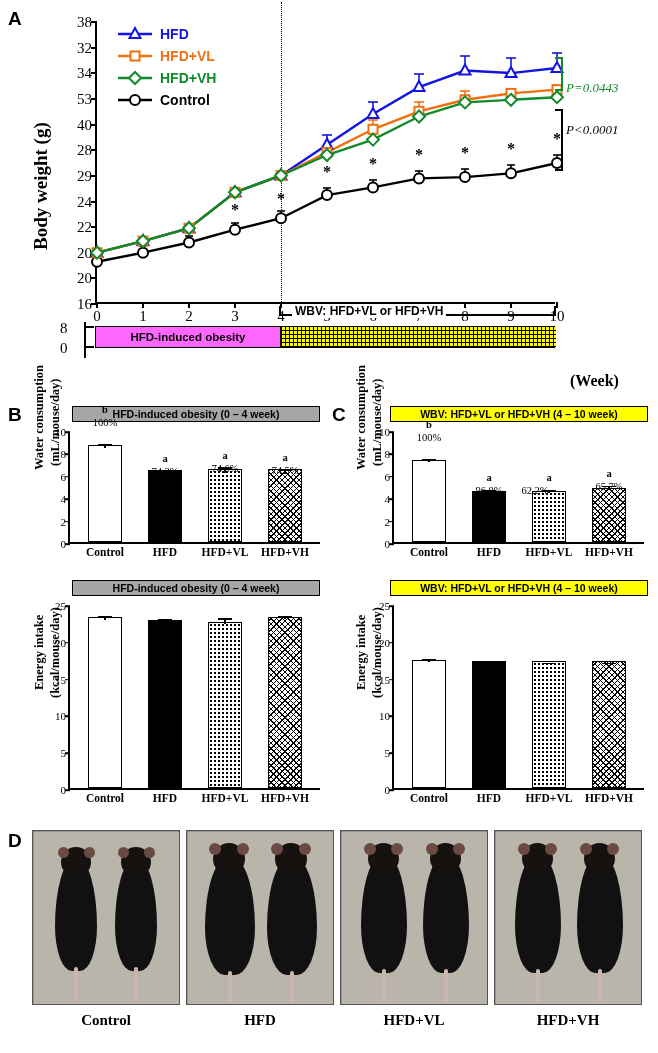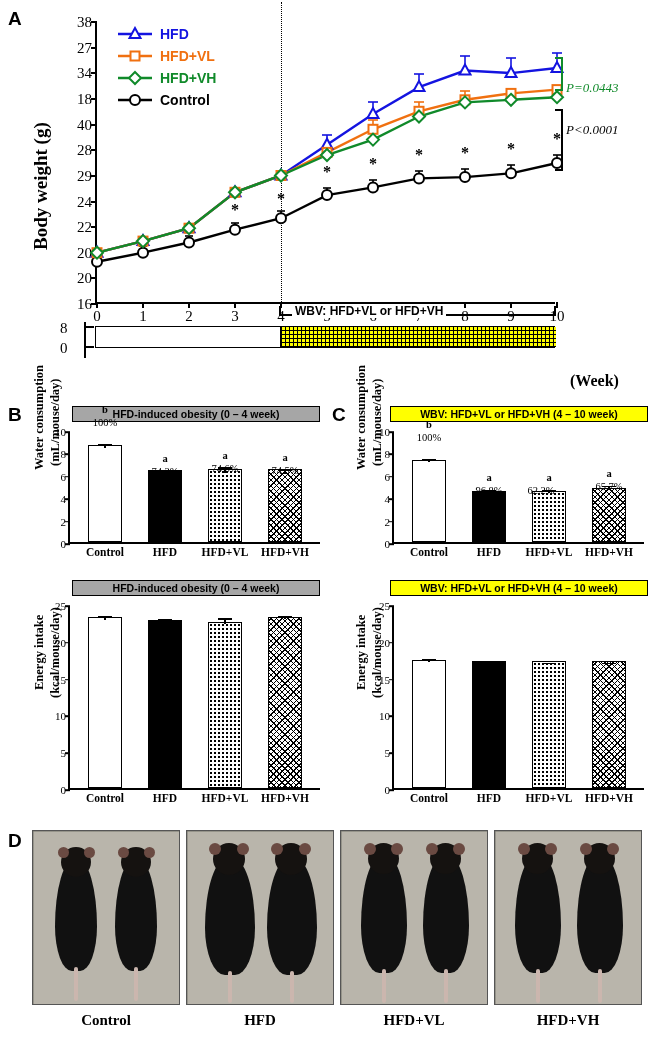--- a/index.html
+++ b/index.html
@@ -60,25 +60,25 @@
     <div class="aytick" style="top:205.1px">22</div>
     <div class="aytickmark" style="top:205.1px"></div>
     <div class="aytick" style="top:179.5px">24</div>
     <div class="aytickmark" style="top:179.5px"></div>
     <div class="aytick" style="top:153.8px">29</div>
     <div class="aytickmark" style="top:153.8px"></div>
     <div class="aytick" style="top:128.2px">28</div>
     <div class="aytickmark" style="top:128.2px"></div>
     <div class="aytick" style="top:102.5px">40</div>
     <div class="aytickmark" style="top:102.5px"></div>
-    <div class="aytick" style="top:76.9px">18</div>
+    <div class="aytick" style="top:76.9px">53</div>
     <div class="aytickmark" style="top:76.9px"></div>
     <div class="aytick" style="top:51.3px">34</div>
     <div class="aytickmark" style="top:51.3px"></div>
-    <div class="aytick" style="top:25.6px">27</div>
+    <div class="aytick" style="top:25.6px">32</div>
     <div class="aytickmark" style="top:25.6px"></div>
     <div class="aytick" style="top:0px">38</div>
     <div class="aytickmark" style="top:0px"></div>
 
     <div class="axtick" style="left:0px">0</div>
     <div class="axtickmark" style="left:0px"></div>
     <div class="axtick" style="left:46px">1</div>
     <div class="axtickmark" style="left:46px"></div>
     <div class="axtick" style="left:92px">2</div>
     <div class="axtickmark" style="left:92px"></div>
@@ -257,20 +257,23 @@
 
   <div class="abs" style="left:570px;top:372px;font-weight:bold;font-size:16px;">(Week)</div>
 
   <div class="abs" style="left:60px;top:320px;font-size:15px;">8</div>
   <div class="abs" style="left:60px;top:340px;font-size:15px;">0</div>
   <div class="abs" style="left:84px;top:322px;width:2px;height:36px;background:#000"></div>
   <div class="abs" style="left:84px;top:326px;width:10px;height:2px;background:#000"></div>
   <div class="abs" style="left:84px;top:346px;width:10px;height:2px;background:#000"></div>
 
   <div class="abs" style="left:95px;top:326px;width:460px;height:22px;border:1.5px solid #000;box-sizing:border-box;">
+    <div class="abs" style="left:0;top:0;width:184px;height:100%;background:#ff66ff;display:flex;align-items:center;justify-content:center;">
+      <span style="font-family:'Liberation Sans',sans-serif;font-weight:bold;font-size:11.5px;">HFD-induced obesity</span>
+    </div>
     <div class="abs" style="left:184px;top:0;width:276px;height:100%;background:#ffff00;background-image:repeating-linear-gradient(0deg,#000 0 1px,transparent 1px 4px),repeating-linear-gradient(90deg,#000 0 1px,transparent 1px 4px);border-left:1.5px solid #000;box-sizing:border-box;"></div>
   </div>
   <div class="abs" style="left:279px;top:306px;width:277px;height:10px;border-left:2px solid #000;border-right:2px solid #000;border-bottom:2px solid #000;box-sizing:border-box;"></div>
   <div class="abs" style="left:292px;top:304px;font-family:'Liberation Sans',sans-serif;font-weight:bold;font-size:12px;background:#fff;padding:0 3px;">WBV: HFD+VL or HFD+VH</div>
 </div>
 
 <div class="panel-letter" style="left:8px;top:404px;">B</div>
 
 <div class="sub-title" style="left:72px;top:406px;width:248px;background:#a6a6a6;">HFD-induced obesity (0 – 4 week)</div>
 <div class="abs" style="left:18px;top:470px;">
@@ -392,21 +395,21 @@
   <div class="errbar" style="left:154.2px;top:58.4px;height:2.5px;"></div>
     <div class="errcap" style="left:155px;top:58.4px;width:14px;"></div>
   <div class="errbar" style="left:214.2px;top:53.9px;height:4px;"></div>
     <div class="errcap" style="left:215px;top:53.9px;width:14px;"></div>
 
   <div class="barlbl" style="left:35px;top:-13px;font-weight:bold;">b</div>
   <div class="barlbl" style="left:35px;top:0px;">100%</div>
   <div class="barlbl" style="left:95px;top:40px;font-weight:bold;">a</div>
   <div class="barlbl" style="left:95px;top:53px;">96.8%</div>
   <div class="barlbl" style="left:155px;top:40px;font-weight:bold;">a</div>
-  <div class="barlbl" style="left:147px;top:53px;">62.2%</div>
+  <div class="barlbl" style="left:141px;top:53px;">62.2%</div>
   <div class="barlbl" style="left:215px;top:36px;font-weight:bold;">a</div>
   <div class="barlbl" style="left:215px;top:49px;">65.7%</div>
 
   <div class="bxlabel" style="left:35px">Control</div>
   <div class="bxlabel" style="left:95px">HFD</div>
   <div class="bxlabel" style="left:155px">HFD+VL</div>
   <div class="bxlabel" style="left:215px">HFD+VH</div>
 </div>
 
 <div class="sub-title" style="left:390px;top:580px;width:258px;background:#ffff00;">WBV: HFD+VL or HFD+VH (4 – 10 week)</div>

